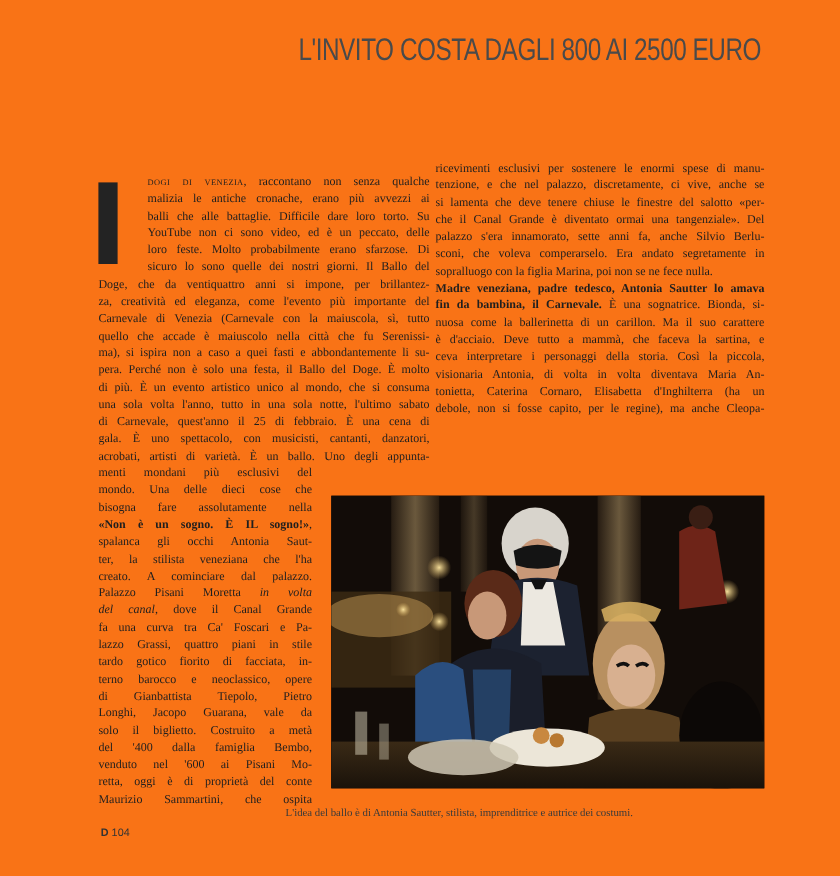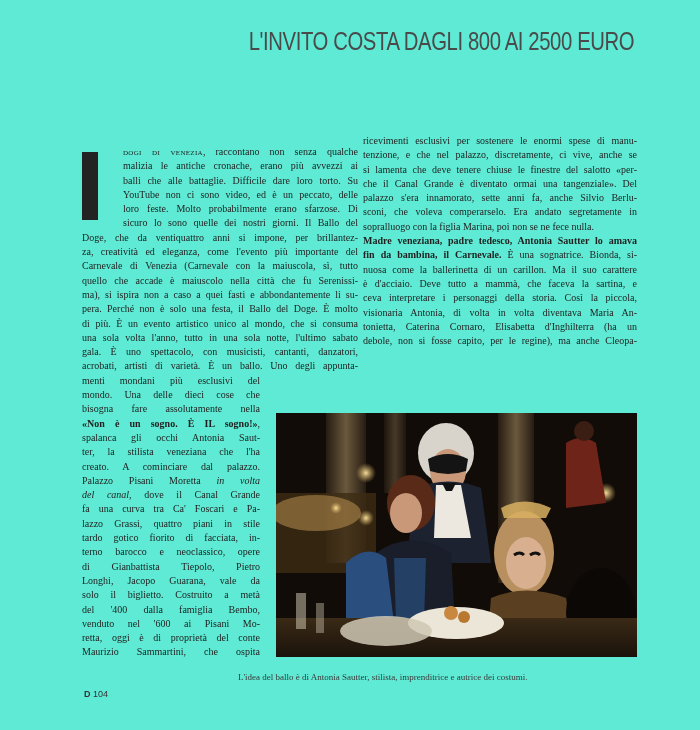--- a/index.html
+++ b/index.html
@@ -1,17 +1,17 @@
 <!DOCTYPE html>
 <html><head>
   <meta charset="utf-8">
   <style>
     html, body { margin: 0; padding: 0; background: #ffffff; }
     body { width: 700px; height: 730px; position: relative; overflow: hidden; }
-    .page { position: absolute; left: 0; top: 0; width: 700px; height: 730px; background: #5eead4; }
+    .page { position: absolute; left: 0; top: 0; width: 700px; height: 730px; background: #f97316; }
 
     .headline {
       position: absolute; top: 8px; right: 66px;
       font-family: "Liberation Sans", sans-serif;
       font-size: 26px; line-height: 32px;
       color: #4a4a4a; letter-spacing: -0.5px;
       transform: scaleX(0.78); transform-origin: right center;
       white-space: nowrap; font-weight: normal;
     }
 
@@ -69,20 +69,21 @@
       <span class="line indent"><span>loro feste. Molto probabilmente erano sfarzose. Di</span></span>
       <span class="line indent"><span>sicuro lo sono quelle dei nostri giorni. Il Ballo del</span></span>
       <span class="line"><span>Doge, che da ventiquattro anni si impone, per brillantez-</span></span>
       <span class="line"><span>za, creatività ed eleganza, come l'evento più importante del</span></span>
       <span class="line"><span>Carnevale di Venezia (Carnevale con la maiuscola, sì, tutto</span></span>
       <span class="line"><span>quello che accade è maiuscolo nella città che fu Serenissi-</span></span>
       <span class="line"><span>ma), si ispira non a caso a quei fasti e abbondantemente li su-</span></span>
       <span class="line"><span>pera. Perché non è solo una festa, il Ballo del Doge. È molto</span></span>
       <span class="line"><span>di più. È un evento artistico unico al mondo, che si consuma</span></span>
       <span class="line"><span>una sola volta l'anno, tutto in una sola notte, l'ultimo sabato</span></span>
+      <span class="line"><span>di Carnevale, quest'anno il 25 di febbraio. È una cena di</span></span>
       <span class="line"><span>gala. È uno spettacolo, con musicisti, cantanti, danzatori,</span></span>
       <span class="line"><span>acrobati, artisti di varietà. È un ballo. Uno degli appunta-</span></span>
       <span class="line narrow"><span>menti mondani più esclusivi del</span></span>
       <span class="line narrow"><span>mondo. Una delle dieci cose che</span></span>
       <span class="line narrow"><span>bisogna fare assolutamente nella</span></span>
       <span class="line narrow"><span class="b">«Non è un sogno. È IL sogno!»</span><span>,</span></span>
       <span class="line narrow"><span>spalanca gli occhi Antonia Saut-</span></span>
       <span class="line narrow"><span>ter, la stilista veneziana che l'ha</span></span>
       <span class="line narrow"><span>creato. A cominciare dal palazzo.</span></span>
       <span class="line narrow"><span>Palazzo Pisani Moretta </span><span class="i">in volta</span></span>

